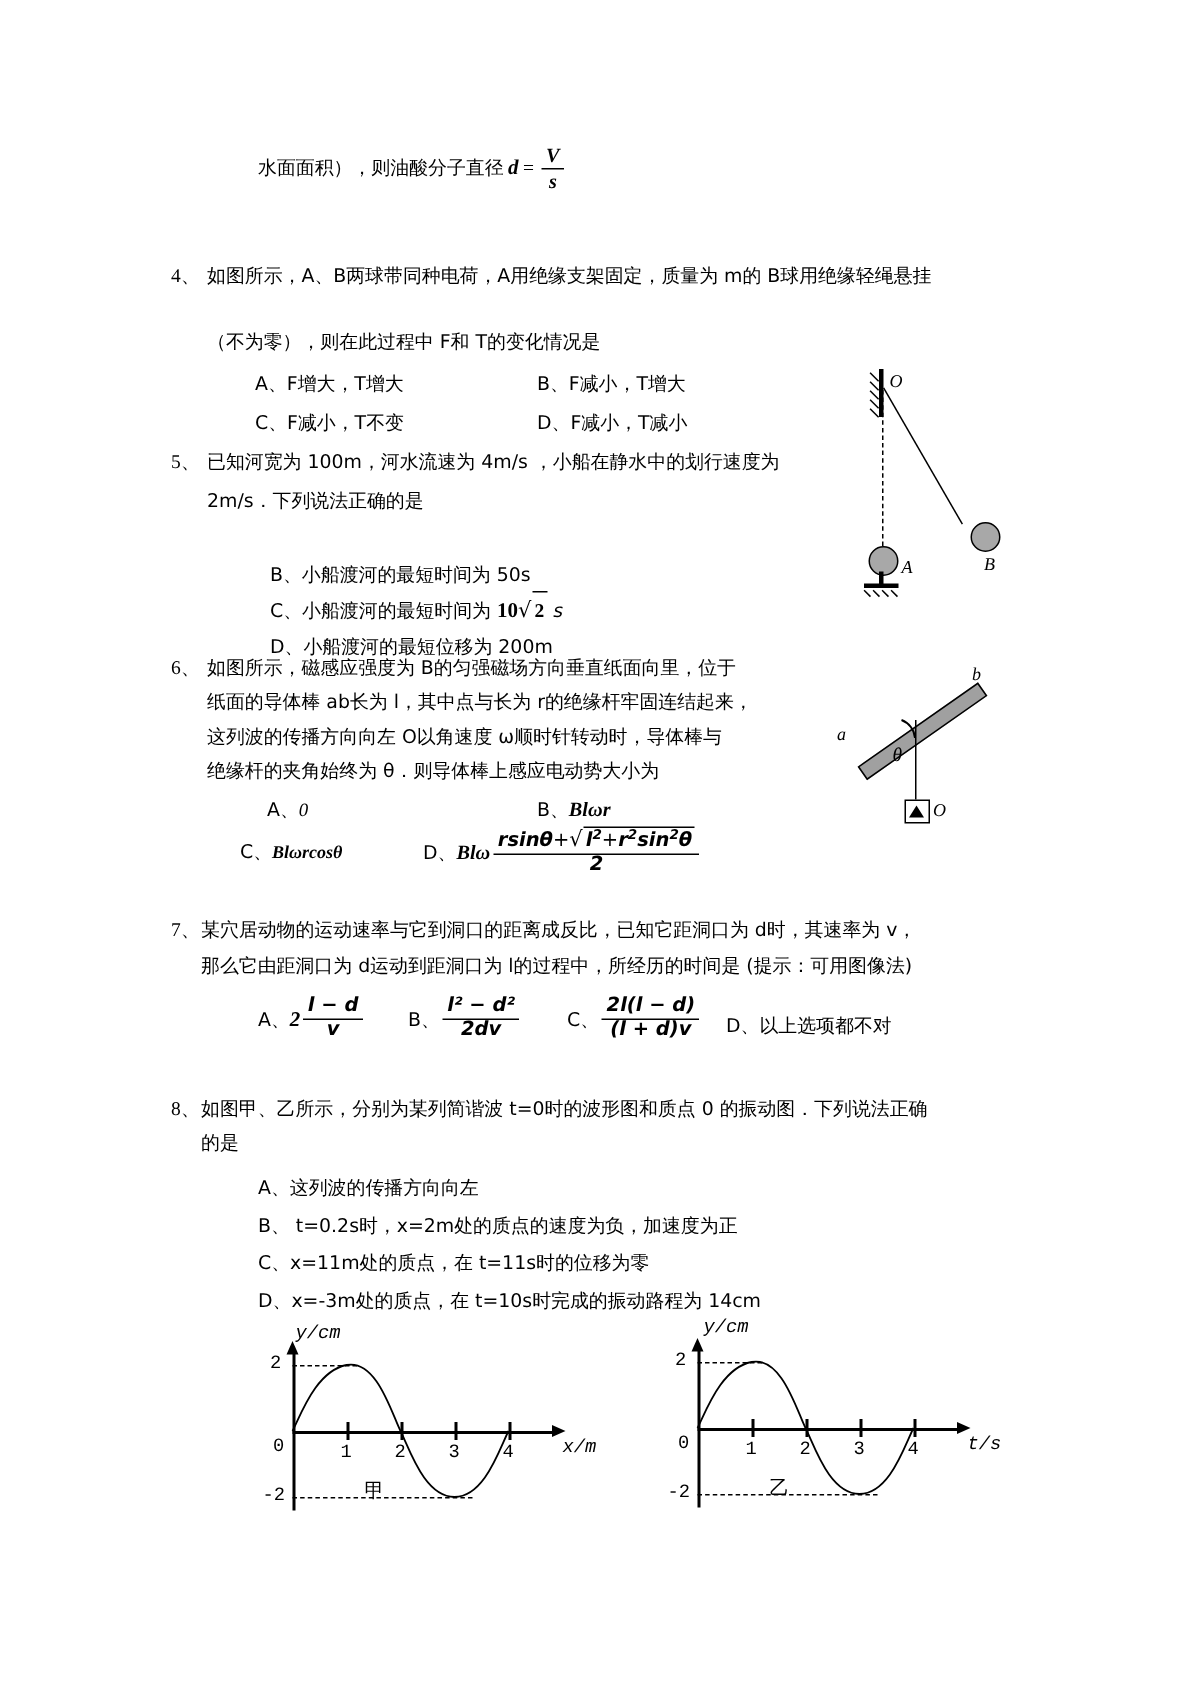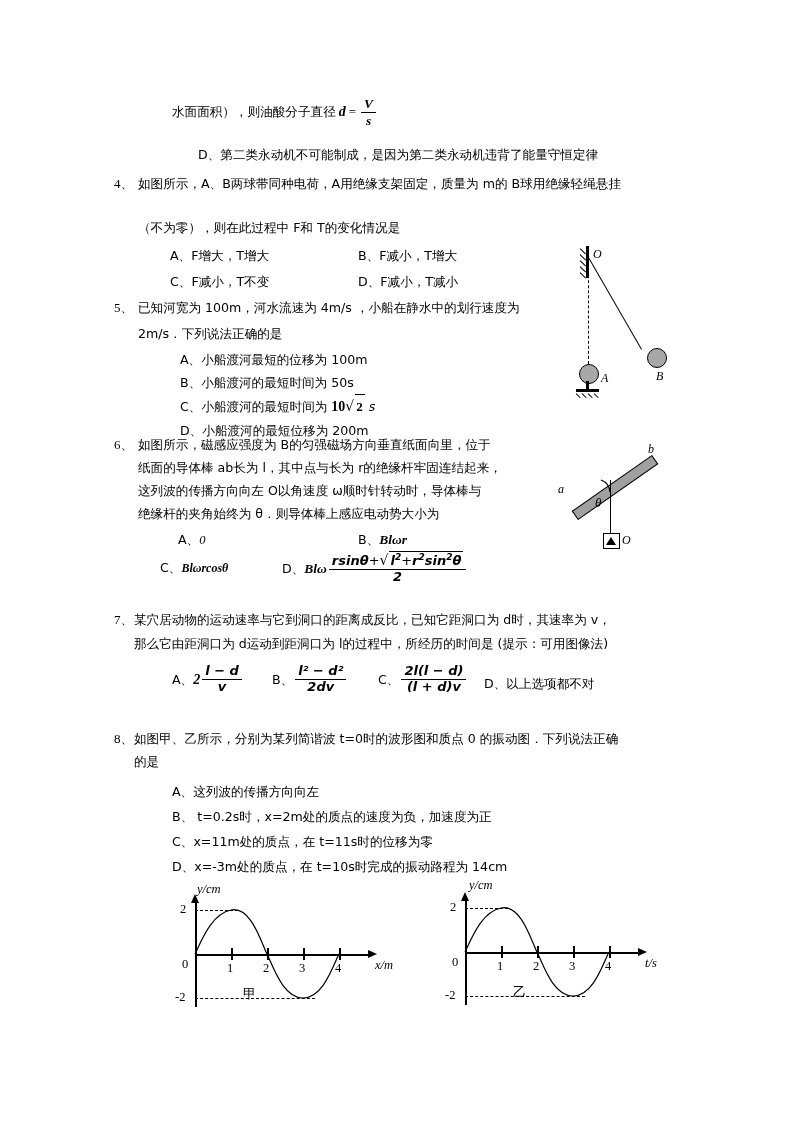--- a/index.html
+++ b/index.html
@@ -128,42 +128,41 @@
     position: absolute;
     width: 0; height: 0;
     border-left: 4.5px solid transparent;
     border-right: 4.5px solid transparent;
     border-bottom: 9px solid #000;
   }
   .tick { position: absolute; width: 1.5px; background: #000; }
   .gdash { position: absolute; border-top: 1.4px dashed #000; }
   .glabel {
     position: absolute;
-    font-family: Liberation Serif, serif;
+    font-family: Liberation Mono, monospace;
     font-size: 12.5px;
     text-align: right;
   }
   .glabel-it { font-style: italic; }
   .figname {
     position: absolute;
     font-family: "DejaVu Sans", sans-serif;
     font-size: 13px;
   }
   svg { display: block; overflow: visible; }
 </style>
 </head>
 <body>
 
 <div class="page">
 
   <div class="block" style="left:172px; top:97px;">
     <span class="cn">水面面积），则油酸分子直径</span><span class="bolditalic" style="font-size:14px; margin-left:3px;">d</span><span style="font-size:13px; margin:0 3px;">=</span><span class="frac" style="font-size:13.5px;"><span class="num bolditalic">V</span><span class="den bolditalic">s</span></span>
   </div>
 
-  <div class="block cn" style="left:198px; top:143px;">D、第二类永动机不可能制成，是因为第二类永动机违背了能量守恒定律</div>
 
   <div class="block qnum" style="left:114px; top:172px;">4、</div>
   <div class="block cn" style="left:138px; top:172px;">如图所示，A、B两球带同种电荷，A用绝缘支架固定，质量为 m的 B球用绝缘轻绳悬挂</div>
   <div class="block cn" style="left:138px; top:216px;">（不为零），则在此过程中 F和 T的变化情况是</div>
 
   <div class="block cn" style="left:170px; top:244px;">A、F增大，T增大</div>
   <div class="block cn" style="left:358px; top:244px;">B、F减小，T增大</div>
   <div class="block cn" style="left:170px; top:270px;">C、F减小，T不变</div>
   <div class="block cn" style="left:358px; top:270px;">D、F减小，T减小</div>
 
@@ -192,21 +191,20 @@
     <div class="hatch-tick" style="left:16px; top:149px; width:6px;"></div>
     <div class="hatch-tick" style="left:22px; top:149px; width:6px;"></div>
     <div class="hatch-tick" style="left:28px; top:149px; width:6px;"></div>
     <div class="hatch-tick" style="left:34px; top:149px; width:6px;"></div>
   </div>
 
   <div class="block qnum" style="left:114px; top:296px;">5、</div>
   <div class="block cn" style="left:138px; top:296px;">已知河宽为 100m，河水流速为 4m/s     ，小船在静水中的划行速度为</div>
   <div class="block cn" style="left:138px; top:322px;">2m/s．下列说法正确的是</div>
 
-  <div class="block cn" style="left:180px; top:348px;">A、小船渡河最短的位移为 100m</div>
   <div class="block cn" style="left:180px; top:371px;">B、小船渡河的最短时间为 50s</div>
   <div class="block cn" style="left:180px; top:394px;">
     <span>C、小船渡河的最短时间为 </span><span style="font-weight:bold; font-family:'Liberation Serif',serif; font-size:14px;">10</span><span class="radsign" style="font-size:14px;">√</span><span class="sqrt" style="font-weight:bold; font-family:'Liberation Serif',serif; font-size:13px;">2</span><span class="it"> s</span>
   </div>
   <div class="block cn" style="left:180px; top:419px;">D、小船渡河的最短位移为 200m</div>
 
   <div class="block qnum" style="left:114px; top:433px;">6、</div>
   <div class="block cn" style="left:138px; top:433px;">如图所示，磁感应强度为 B的匀强磁场方向垂直纸面向里，位于</div>
   <div class="block cn" style="left:138px; top:456px;">纸面的导体棒 ab长为 l，其中点与长为 r的绝缘杆牢固连结起来，</div>
   <div class="block cn" style="left:138px; top:479px;">这列波的传播方向向左 O以角速度 ω顺时针转动时，导体棒与</div>

